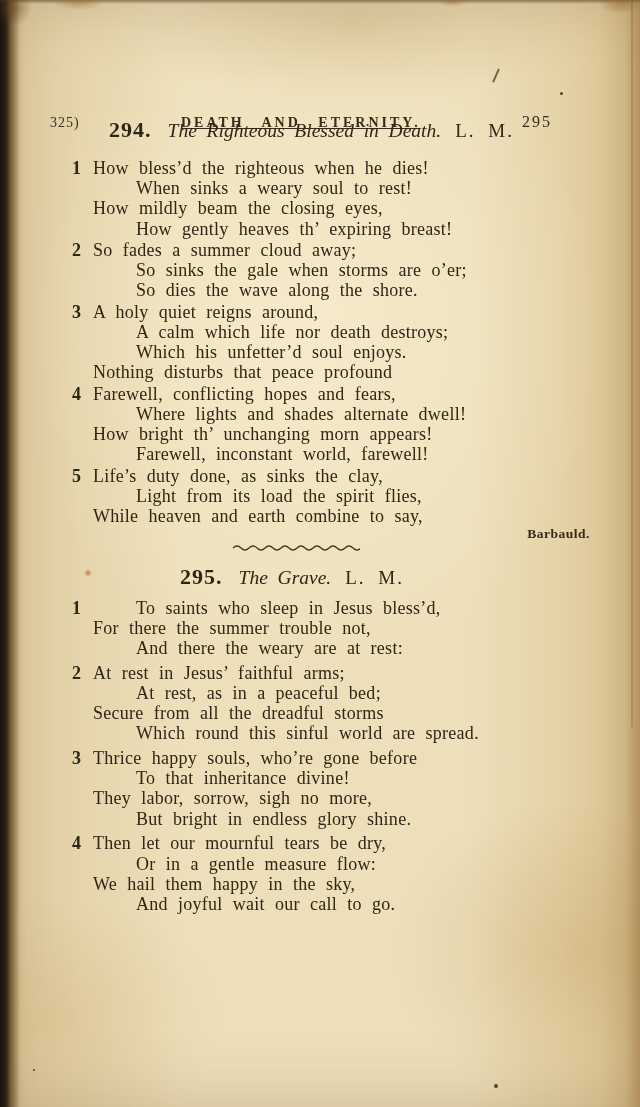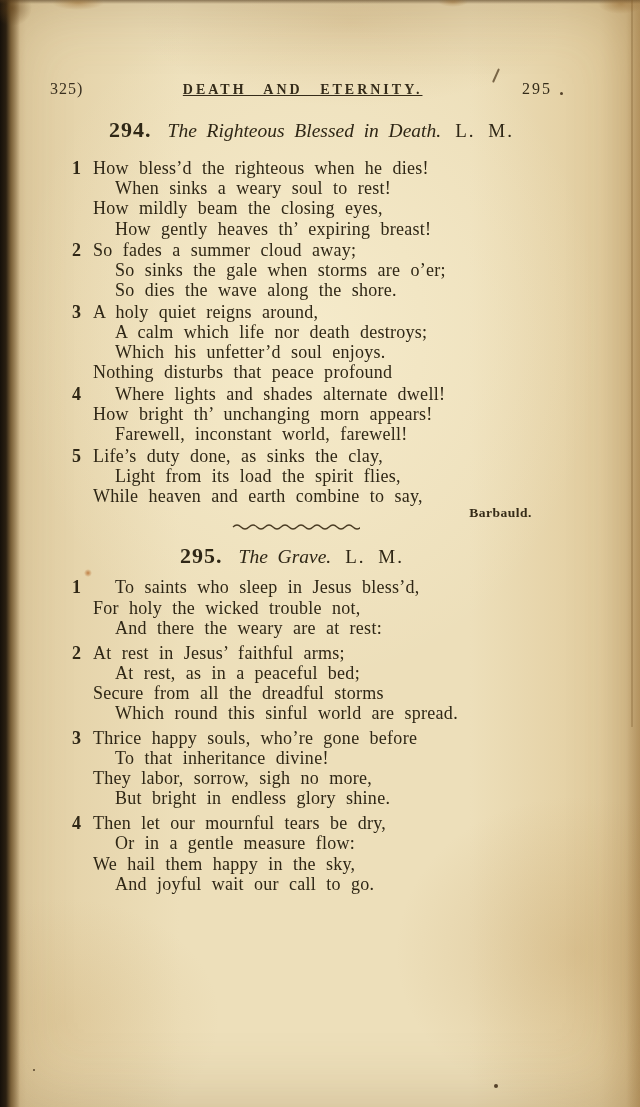--- a/index.html
+++ b/index.html
@@ -34,40 +34,40 @@
   .stain.rust{left:84px;top:569px;width:8px;height:8px;background:radial-gradient(closest-side,rgba(178,98,34,0.75),rgba(178,98,34,0));}
   .speck{position:absolute;background:#55422a;border-radius:50%;}
   .speck.p1{left:560px;top:92px;width:3px;height:3px;}
   .speck.p2{left:494px;top:1084px;width:4px;height:4px;}
   .speck.p3{left:33px;top:1069px;width:2px;height:2px;}
   .penmark{position:absolute;left:495px;top:68px;width:1.6px;height:15px;background:rgba(92,72,44,0.8);transform:rotate(24deg);border-radius:1px;}
 
   
   .running-header{position:absolute;top:80px;left:50px;right:88px;
     display:flex;justify-content:space-between;align-items:baseline;}
-  .folio-note{font-size:16px;letter-spacing:1px;color:#3a3020;}
+  .folio-note{font-size:14px;letter-spacing:1px;color:#3a3020;margin-top:35px;}
   .running-head{font-size:14px;font-weight:bold;letter-spacing:3px;word-spacing:11px;color:#352c1a;text-decoration:underline;}
   .page-number{font-size:16px;letter-spacing:2px;color:#352c1a;}
 
   
   .main{position:absolute;top:116px;left:0;right:0;}
   .hymn-title{text-align:center;line-height:27px;white-space:nowrap;}
   .hymn-title.t294{padding-right:17px;font-family:Liberation Serif, serif;}
   .hymn-title.t295{margin-top:11px;margin-bottom:0;padding-right:56px;}
   .hymn-number{font-weight:bold;font-size:22px;letter-spacing:1px;margin-right:16px;}
   .hymn-name{font-style:italic;font-size:19.5px;word-spacing:0.25em;margin-right:14px;}
   .hymn-meter{font-size:19px;letter-spacing:2px;word-spacing:6px;}
   .hymn-294 .stanzas{margin-top:13px;}
   .hymn-295 .stanzas{margin-top:6px;}
   .stanza{position:relative;margin:0 0 1.2px 93px;}
   .hymn-295 .stanza{margin-bottom:4.5px;}
   .line{font-size:18px;line-height:20.2px;word-spacing:0.30em;letter-spacing:0.015em;white-space:nowrap;}
-  .line.indent{margin-left:22px;}
+  .line.indent{margin-left:43px;}
   .vnum{position:absolute;left:-21px;font-weight:bold;}
-  .attribution{margin-top:-1px;text-align:right;padding-right:108px;
+  .attribution{margin-top:-1px;text-align:right;padding-right:50px;
     font-size:13.5px;font-weight:bold;letter-spacing:0.5px;color:#352b18;line-height:14px;}
   .separator{margin:2px 0 0 232px;width:128px;height:9px;}
   .separator svg{display:block;}
 </style>
 </head>
 <body>
 
 <div class="page">
   <div class="edge-left"></div>
   <div class="edge-top"></div>
@@ -111,21 +111,21 @@
         </div>
 
         <div class="stanza">
           <div class="line flush"><span class="vnum">3</span><span>A holy quiet reigns around,</span></div>
           <div class="line indent">A calm which life nor death destroys;</div>
           <div class="line indent">Which his unfetter’d soul enjoys.</div>
           <div class="line flush">Nothing disturbs that peace profound</div>
         </div>
 
         <div class="stanza">
-          <div class="line flush"><span class="vnum">4</span></div>
+          <div class="line flush"><span class="vnum">4</span><span>Farewell, conflicting hopes and fears,</span></div>
           <div class="line indent">Where lights and shades alternate dwell!</div>
           <div class="line flush">How bright th’ unchanging morn appears!</div>
           <div class="line indent">Farewell, inconstant world, farewell!</div>
         </div>
 
         <div class="stanza">
           <div class="line flush"><span class="vnum">5</span><span>Life’s duty done, as sinks the clay,</span></div>
           <div class="line indent">Light from its load the spirit flies,</div>
           <div class="line flush">While heaven and earth combine to say,</div>
         </div>
@@ -142,21 +142,21 @@
 
     <div class="hymn hymn-295">
       <div class="hymn-title t295">
         <span class="hymn-number">295.</span><span class="hymn-name">The Grave.</span><span class="hymn-meter">L. M.</span>
       </div>
       <div class="stanzas">
 
         <div class="stanza">
           <div class="line flush"><span class="vnum">1</span></div>
           <div class="line indent">To saints who sleep in Jesus bless’d,</div>
-          <div class="line flush">For holy the wicked trouble not,</div>
+          <div class="line flush">For there the summer trouble not,</div>
           <div class="line indent">And there the weary are at rest:</div>
         </div>
 
         <div class="stanza">
           <div class="line flush"><span class="vnum">2</span><span>At rest in Jesus’ faithful arms;</span></div>
           <div class="line indent">At rest, as in a peaceful bed;</div>
           <div class="line flush">Secure from all the dreadful storms</div>
           <div class="line indent">Which round this sinful world are spread.</div>
         </div>
 

